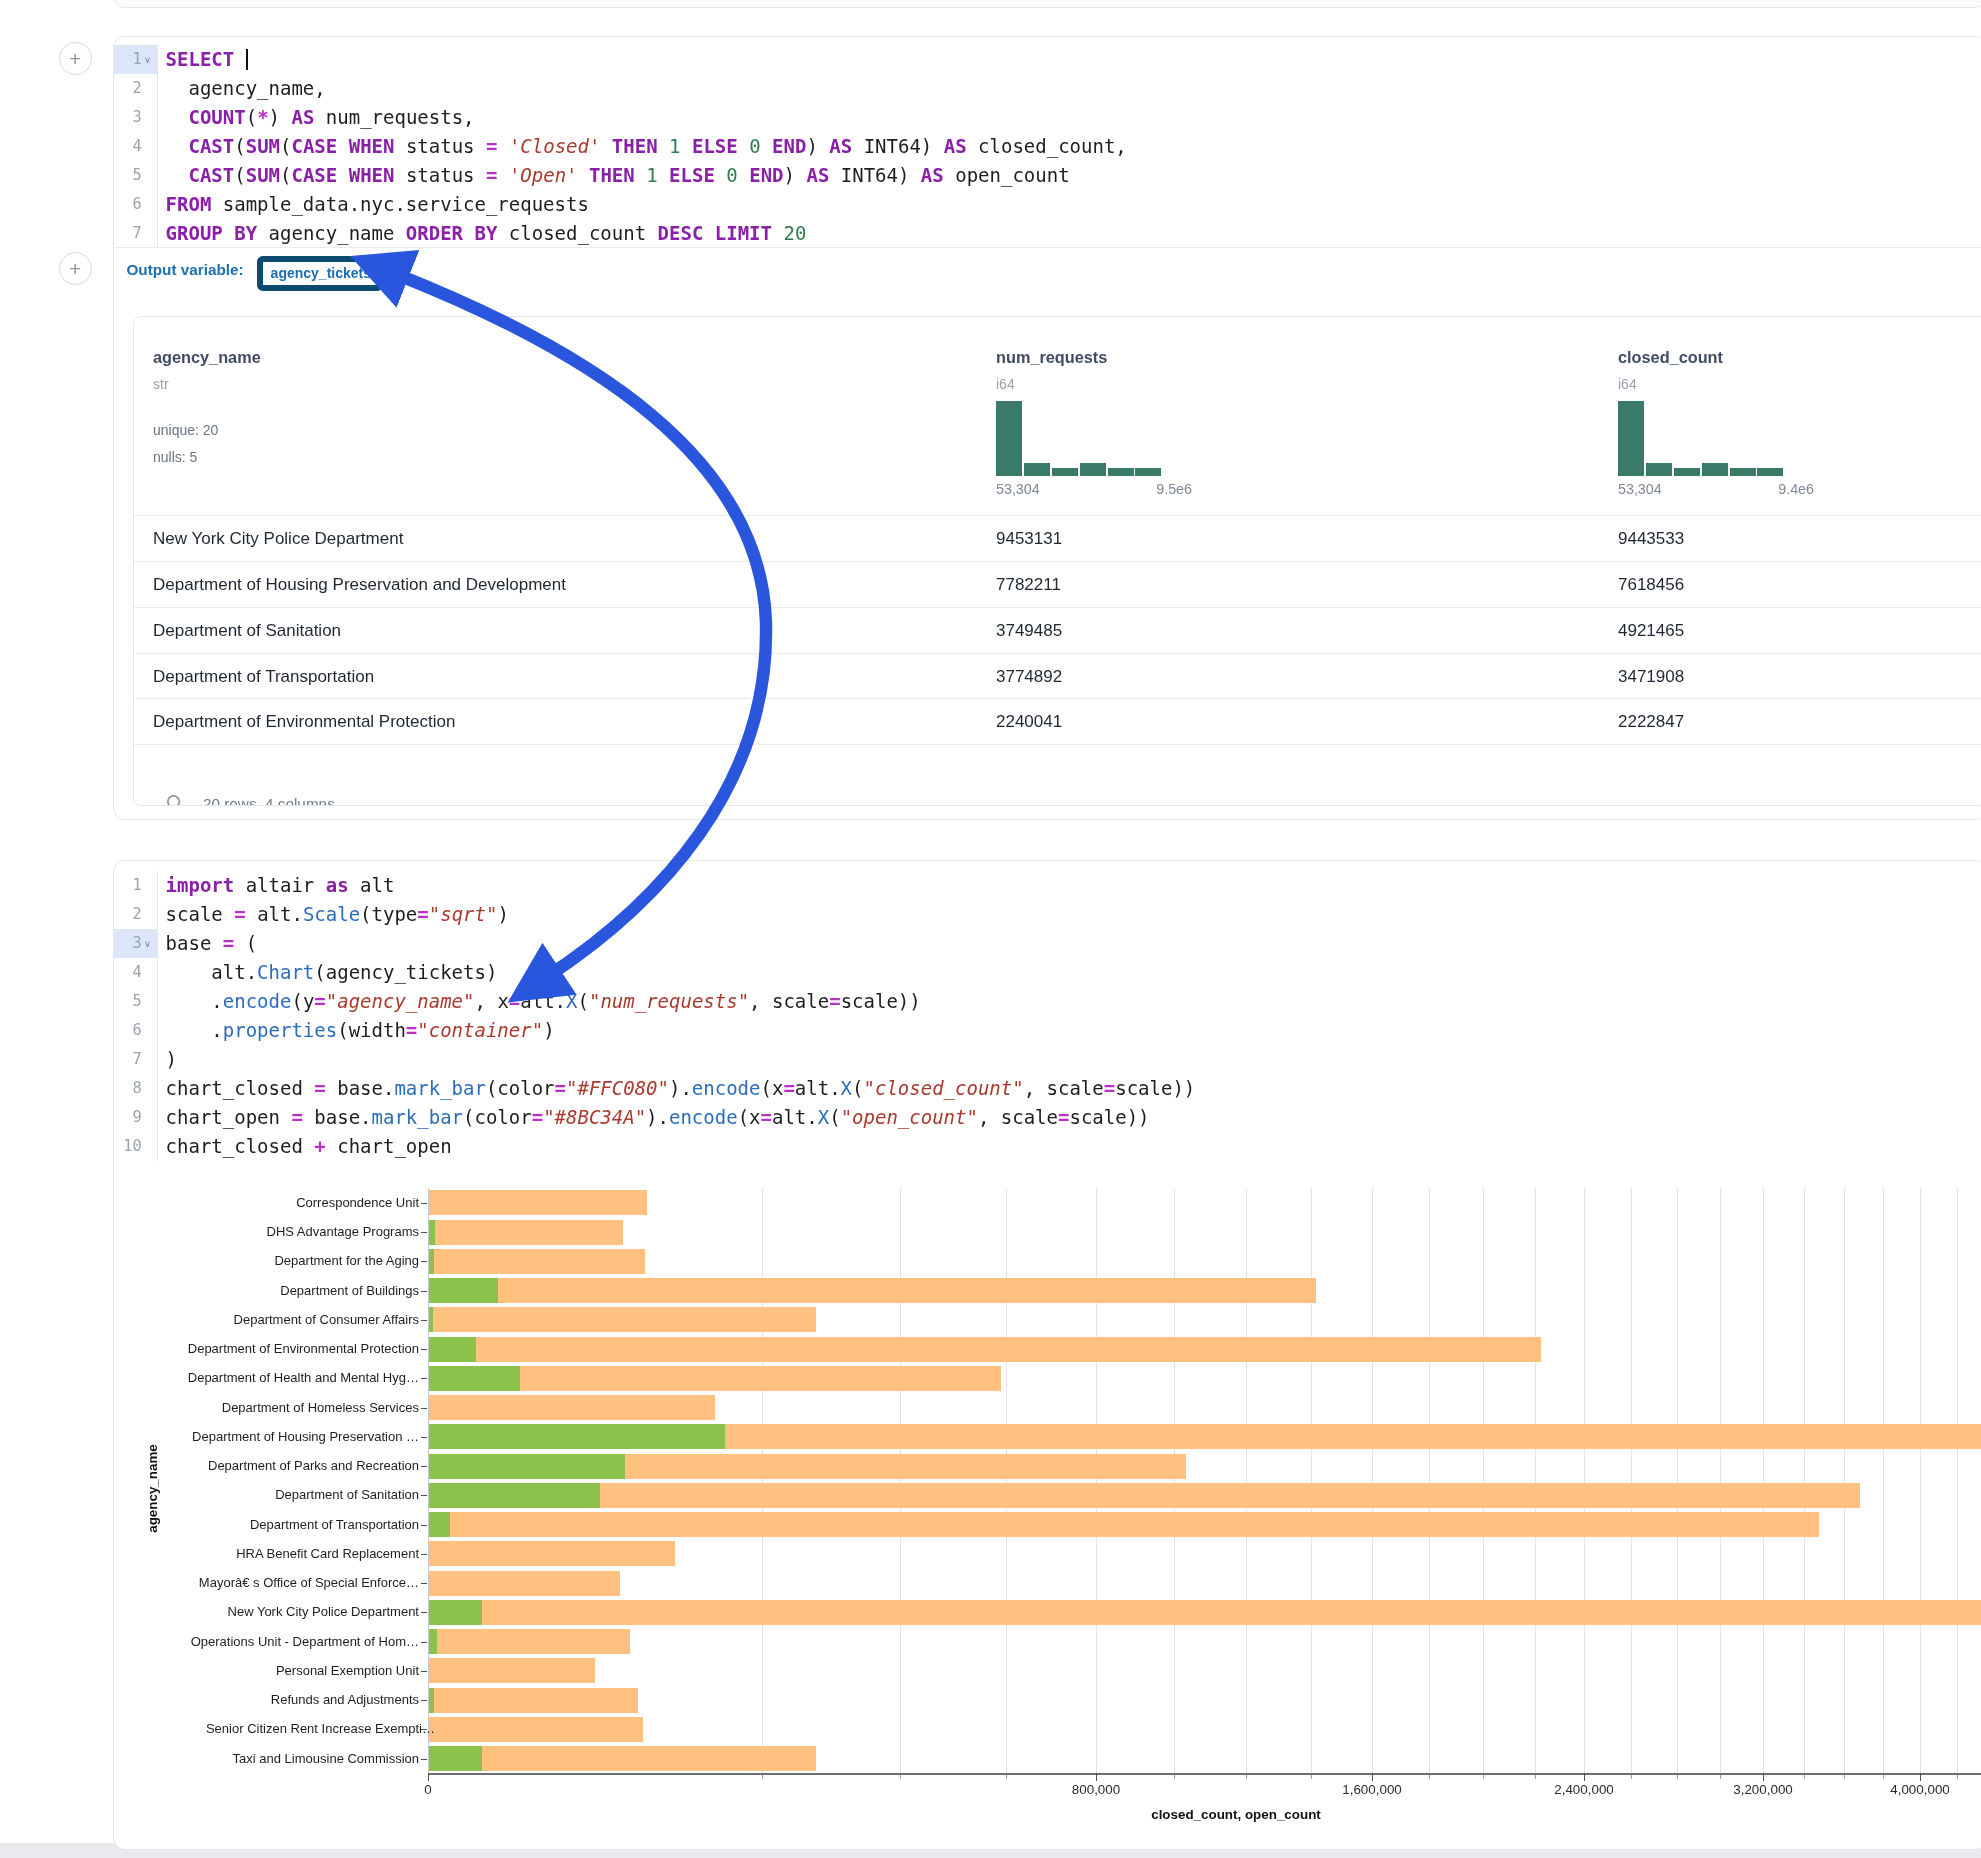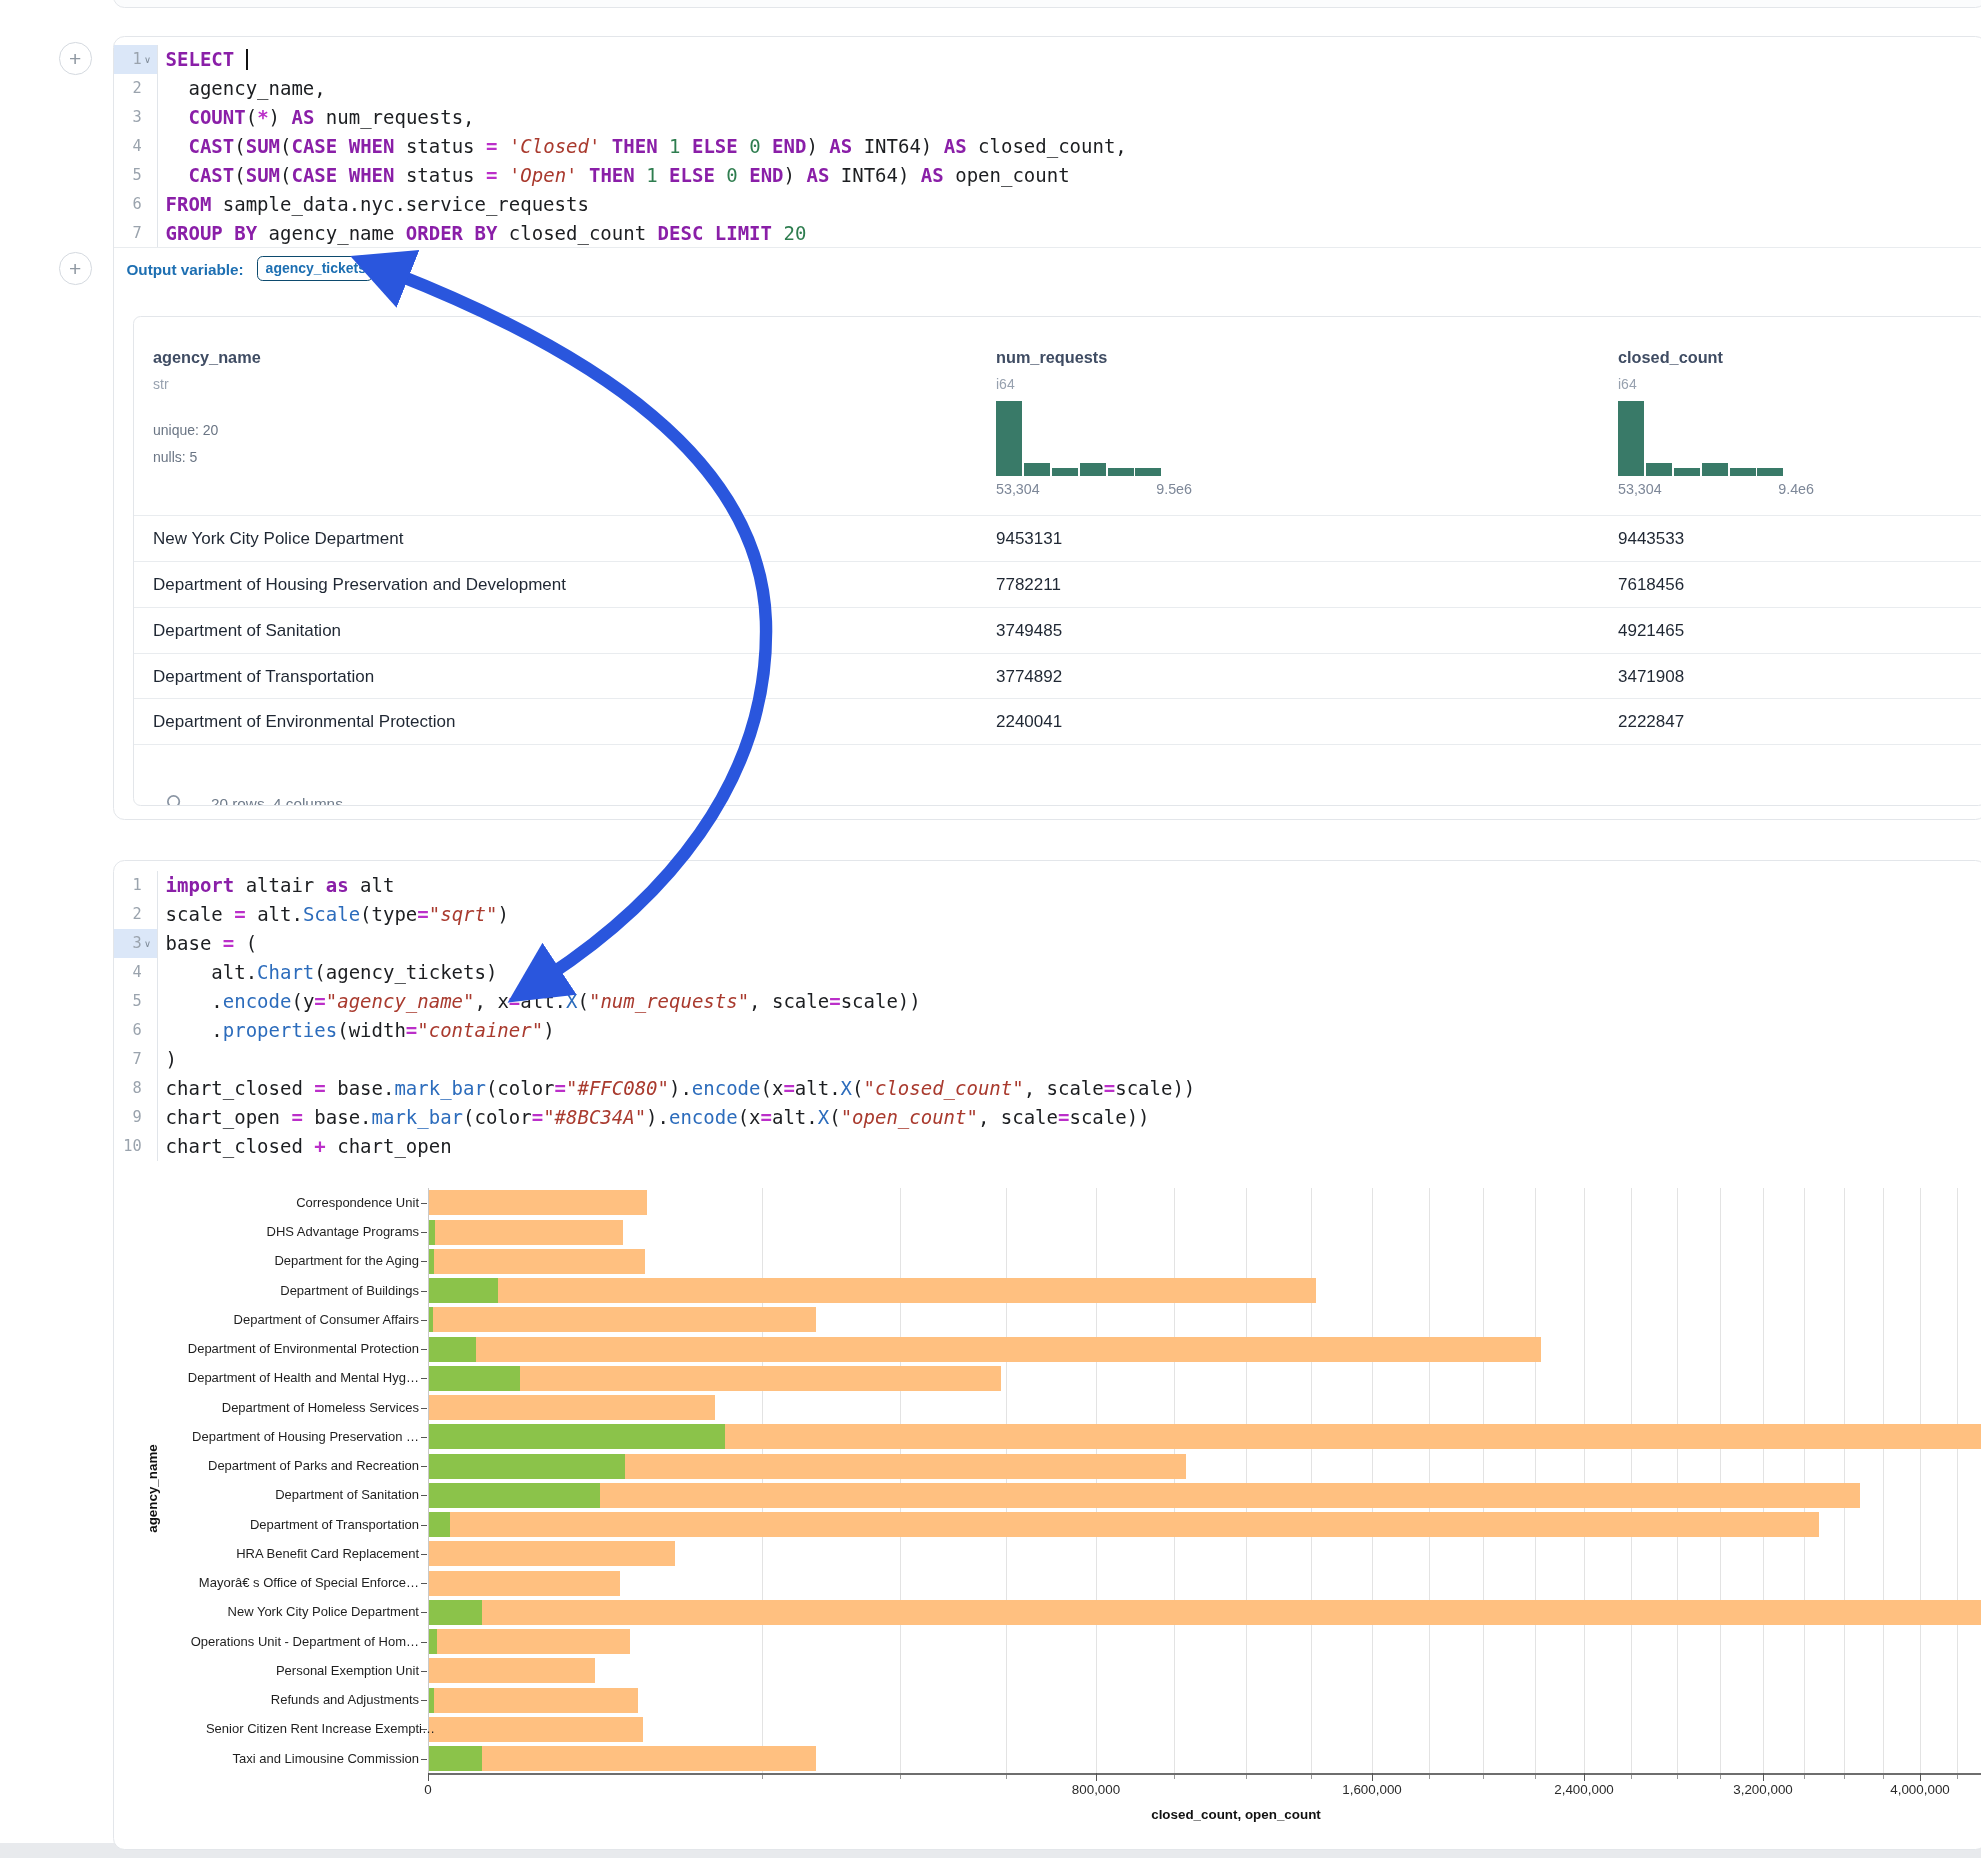--- a/index.html
+++ b/index.html
@@ -19,21 +19,21 @@
   .gut.hl{background:#dbe7f8;}
   .ct{white-space:pre;font-family:"DejaVu Sans Mono", monospace;font-size:19px;padding-left:7.6px;color:#1c1e21;}
   .kw{color:#8a1fa8;font-weight:bold;margin-top:36px;}
   .op{color:#bb2fc9;font-weight:bold;}
   .str{color:#a93a2e;font-style:italic;}
   .numtok{color:#2e7d4f;}
   .fn{color:#2c6cbc;}
   .cursor{display:inline-block;width:1.9px;height:21px;background:#111;vertical-align:text-bottom;}
   
   .outrow-label{font-size:15.3px;font-weight:bold;color:#1d6fb2;}
-  .pill{display:inline-block;border:1px solid #0c4a6e;border-radius:5.7px;background:#fff;color:#1d6fb2;
+  .pill{display:inline-block;border:6px solid #0c4a6e;border-radius:5.7px;background:#fff;color:#1d6fb2;
         font-size:14px;font-weight:bold;padding:3.8px 7.6px;max-width:99px;overflow:hidden;white-space:nowrap;cursor:pointer;}
   
   .card{position:absolute;background:#fff;border:1px solid #e3e6ea;border-radius:7.6px;box-sizing:border-box;overflow:hidden;}
   .col-title{font-size:16.3px;font-weight:bold;color:#3f4c63;}
   .col-type{font-size:14px;color:#97a1af;}
   .col-stat{font-size:14px;color:#6a7584;}
   .hist{display:flex;align-items:flex-end;gap:1.9px;}
   .hist div{width:26px;}
   .hist-labels{display:flex;justify-content:space-between;font-size:14.3px;color:#7d8798;}
   .trow{position:absolute;left:0;right:0;height:46px;border-top:1px solid #e9ecef;}
@@ -118,21 +118,21 @@
       <span class="pill abs" style="left:143px;top:7.6px;">agency_tickets</span>
     </div>
 
     <div class="card" id="preview-card" style="left:19px;top:279px;width:1853px;height:490px;">
 
       <div class="abs" style="left:0;top:743px;"></div>
       <svg class="abs" style="left:31px;top:476px;" width="21" height="21" viewBox="0 0 22 22">
         <circle cx="9" cy="9" r="6" fill="none" stroke="#8b96a4" stroke-width="1.8"></circle>
         <line x1="13.5" y1="13.5" x2="19" y2="19" stroke="#8b96a4" stroke-width="1.8"></line>
       </svg>
-      <span class="tfooter" style="left:77px;top:478px;">20 rows, 4 columns</span>
+      <span class="tfooter" style="left:69px;top:478px;">20 rows, 4 columns</span>
     <div class="abs col-title" style="left: 19px; top: 31px;">agency_name</div>
         <div class="abs col-type" style="left: 19px; top: 59px;">str</div>
         <div class="abs col-stat" style="left: 19px; top: 105px;">unique: 20</div>
         <div class="abs col-stat" style="left: 19px; top: 132px;">nulls: 5</div>
         <div class="abs col-title" style="left: 862px; top: 31px;">num_requests</div>
         <div class="abs col-type" style="left: 862px; top: 59px;">i64</div>
         <div class="abs hist" style="left: 862px; top: 84px; width: 172px; height: 75px;">
           <div style="height: 75px; background: rgb(57, 122, 104);"></div>
           <div style="height: 13.4px; background: rgb(57, 122, 104);"></div>
           <div style="height: 7.6px; background: rgb(57, 122, 104);"></div>

